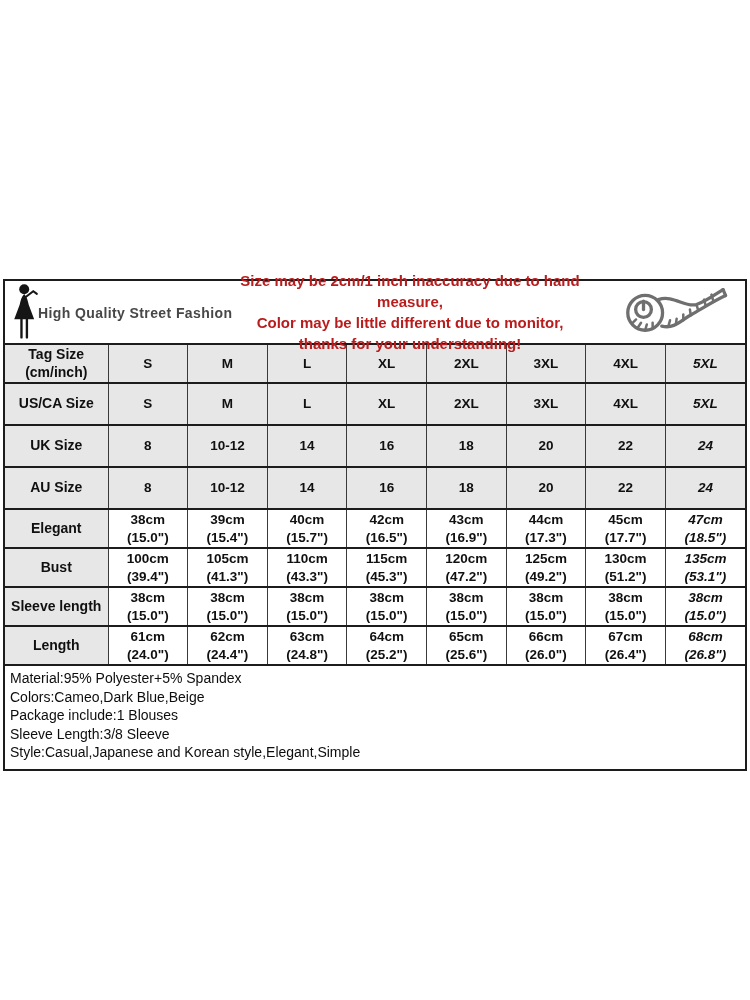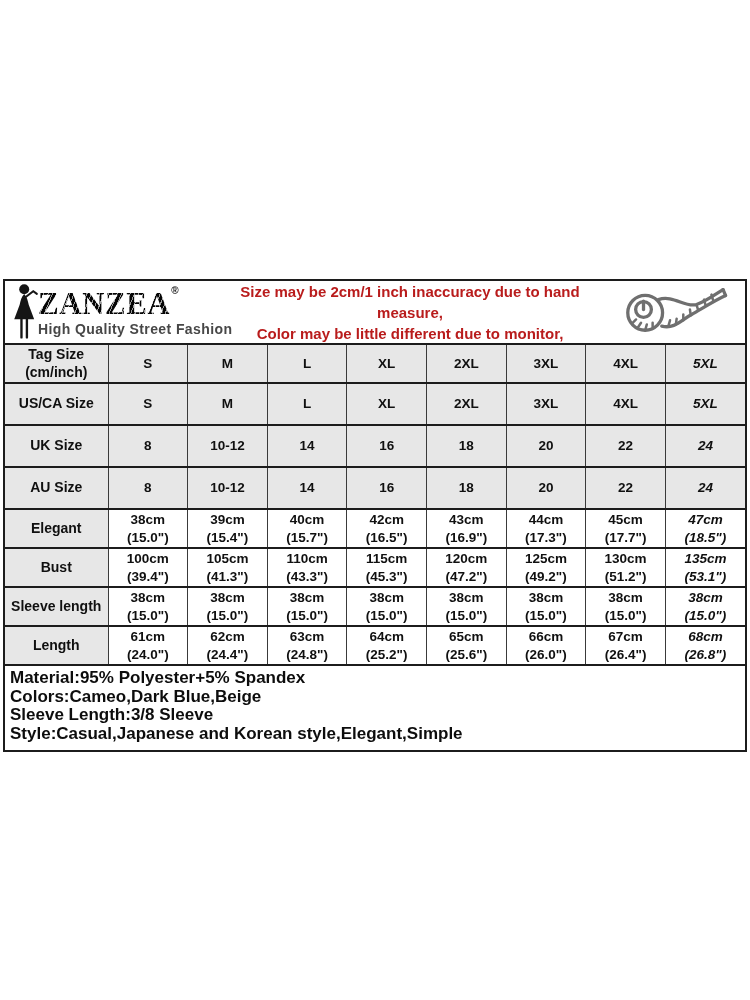--- a/index.html
+++ b/index.html
@@ -63,49 +63,46 @@
   table.size-table tr:last-child th,table.size-table tr:last-child td{border-bottom:none;}
   tr.shaded td{background:var(--shaded_cell);}
   tr.short{height:42px;}
   tr.tall{height:37px;}
   
   .info-box{
     border-top:2px solid var(--border_dark);
     padding:3px 5px 7px 5px;
   }
   .info-line{
-    font-size:17px;font-weight:bold;color:#0d0d0d;line-height:18.6px;
+    font-size:14px;font-weight:normal;color:#0d0d0d;line-height:18.6px;
     white-space:nowrap;
   }
 </style>
 </head>
 <body>
 
 <div class="page">
   <div class="panel">
 
     <div class="top-box">
       <div class="logo">
         <svg class="woman" viewBox="0 0 32 64">
           <circle cx="14" cy="7" r="5.5" fill="#151515"></circle>
           <path d="M14 12 C11 15 10 19 9 24 L3 40 L25 40 L19 24 C18 19 17 15 14 12 Z" fill="#151515"></path>
           <path d="M15 16 L24 9 L28 12" stroke="#151515" stroke-width="2.2" fill="none" stroke-linecap="round"></path>
           <path d="M11 40 L11 60 M17 40 L17 60" stroke="#151515" stroke-width="2.6" fill="none" stroke-linecap="round"></path>
         </svg>
         <div class="wordmark-block">
-          <div class="wordmark-row">
-            <span class="wordmark">ZANZEA</span>
-            <span class="reg">®</span>
-          </div>
           <div class="tagline">High Quality Street Fashion</div>
         </div>
       </div>
       <div class="disclaimer">
         <div>Size may be 2cm/1 inch inaccuracy due to hand measure,</div>
         <div>Color may be little different due to monitor,</div>
+        <div>thanks for your understanding!</div>
       </div>
       <svg class="tape" viewBox="0 0 132 70">
         <g fill="none" stroke="#6f6f6f" stroke-width="4" stroke-linecap="round" stroke-linejoin="round">
           <circle cx="30" cy="36" r="21"></circle>
           <circle cx="28" cy="32" r="9.5"></circle>
           <path d="M28 22 L28 32"></path>
           <path d="M46 20 C64 14 78 30 92 26 C104 22 114 14 124 8"></path>
           <path d="M50 52 C66 56 74 44 86 38 C100 30 112 22 127 15"></path>
           <path d="M124 8 L127 15"></path>
           <g stroke-width="3">
@@ -225,18 +222,19 @@
             <td><span>66cm</span><br><span>(26.0")</span></td>
             <td><span>67cm</span><br><span>(26.4")</span></td>
             <td><span>68cm</span><br><span>(26.8")</span></td>
           </tr>
         </tbody>
     </table>
 
     <div class="info-box">
       <div class="info-line">Material:95% Polyester+5% Spandex</div>
       <div class="info-line">Colors:Cameo,Dark Blue,Beige</div>
+      <div class="info-line">Package include:1 Blouses</div>
       <div class="info-line">Sleeve Length:3/8 Sleeve</div>
       <div class="info-line">Style:Casual,Japanese and Korean style,Elegant,Simple</div>
     </div>
 
   </div>
 </div>
 
 </body></html>

